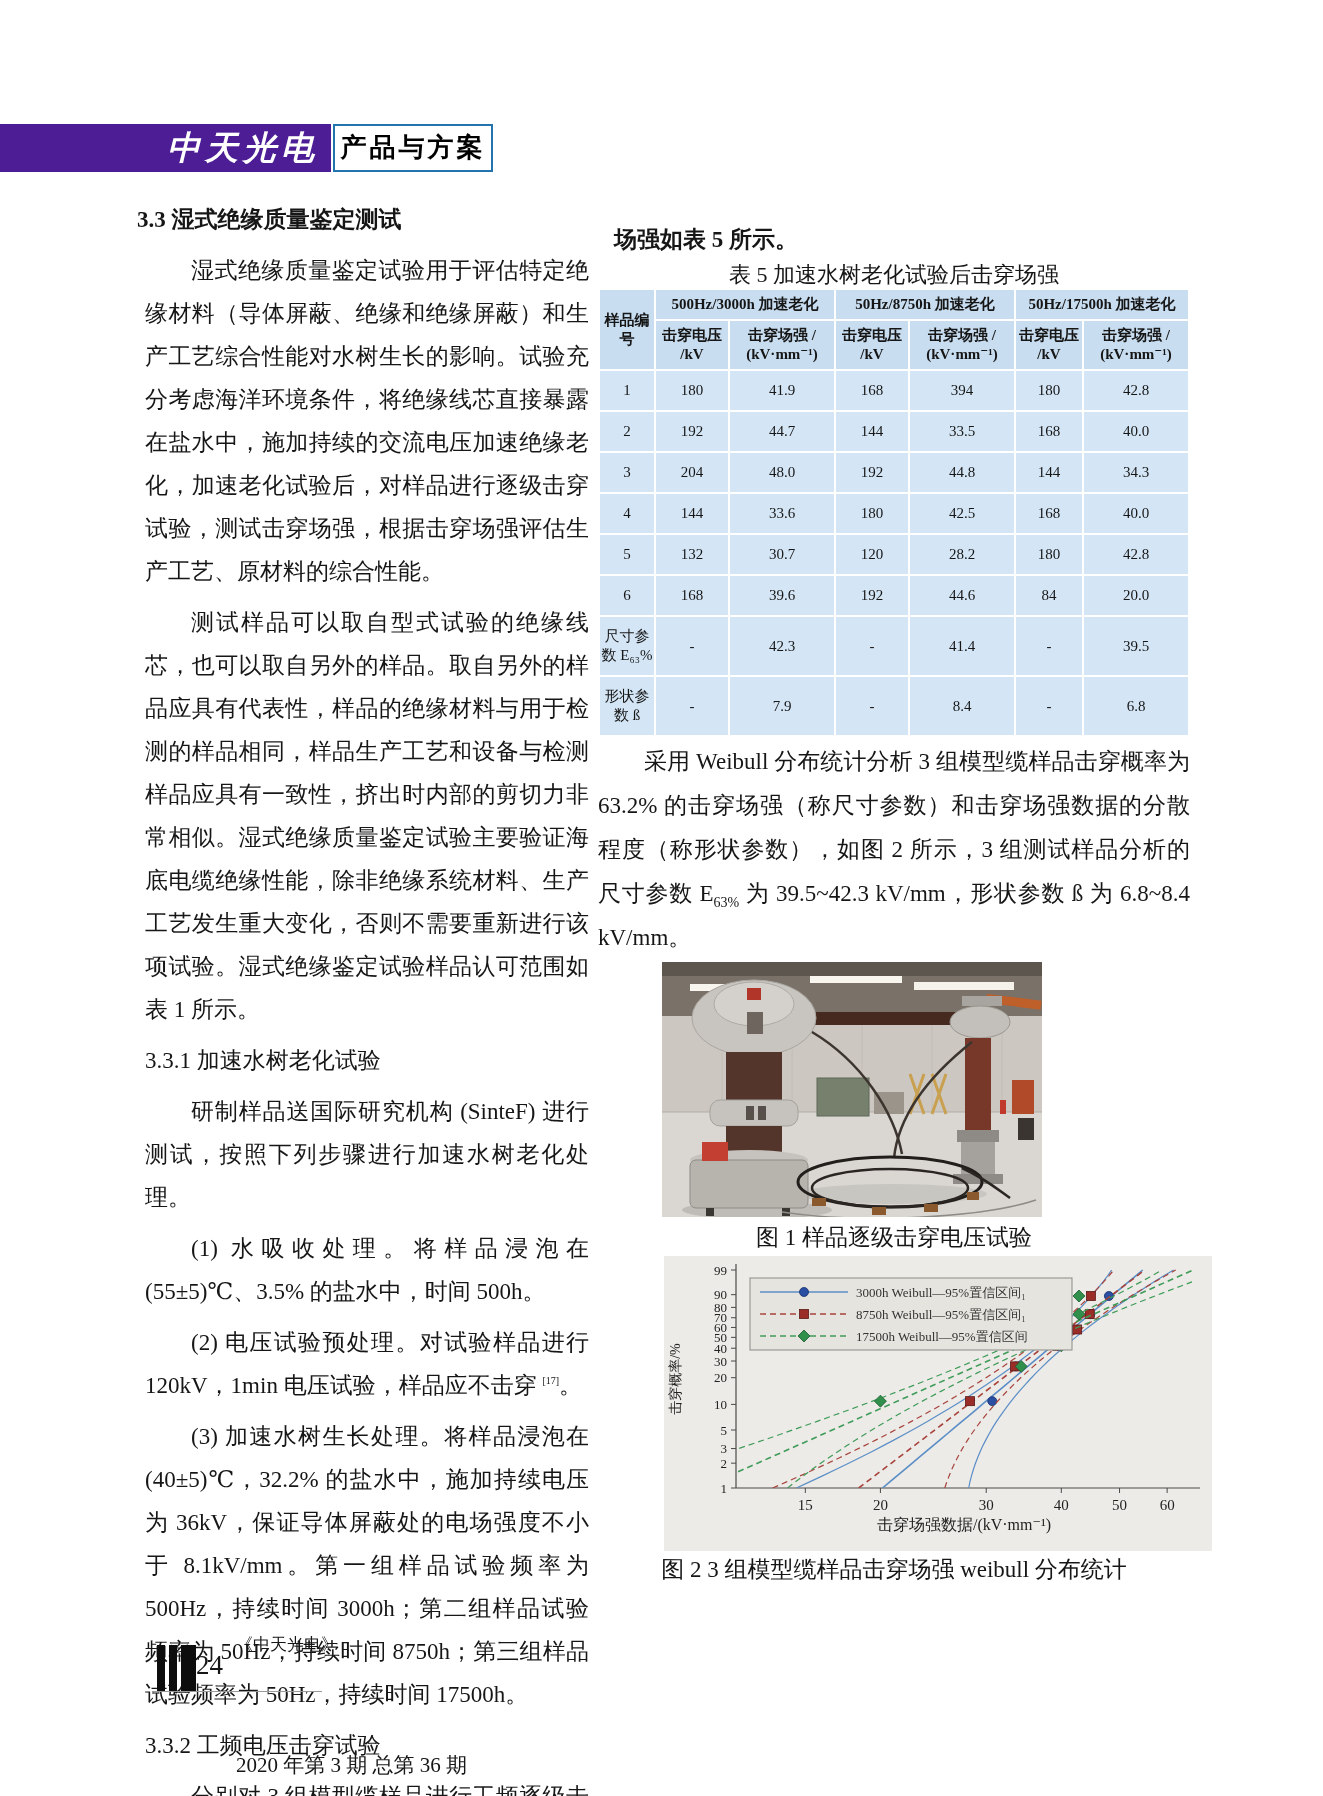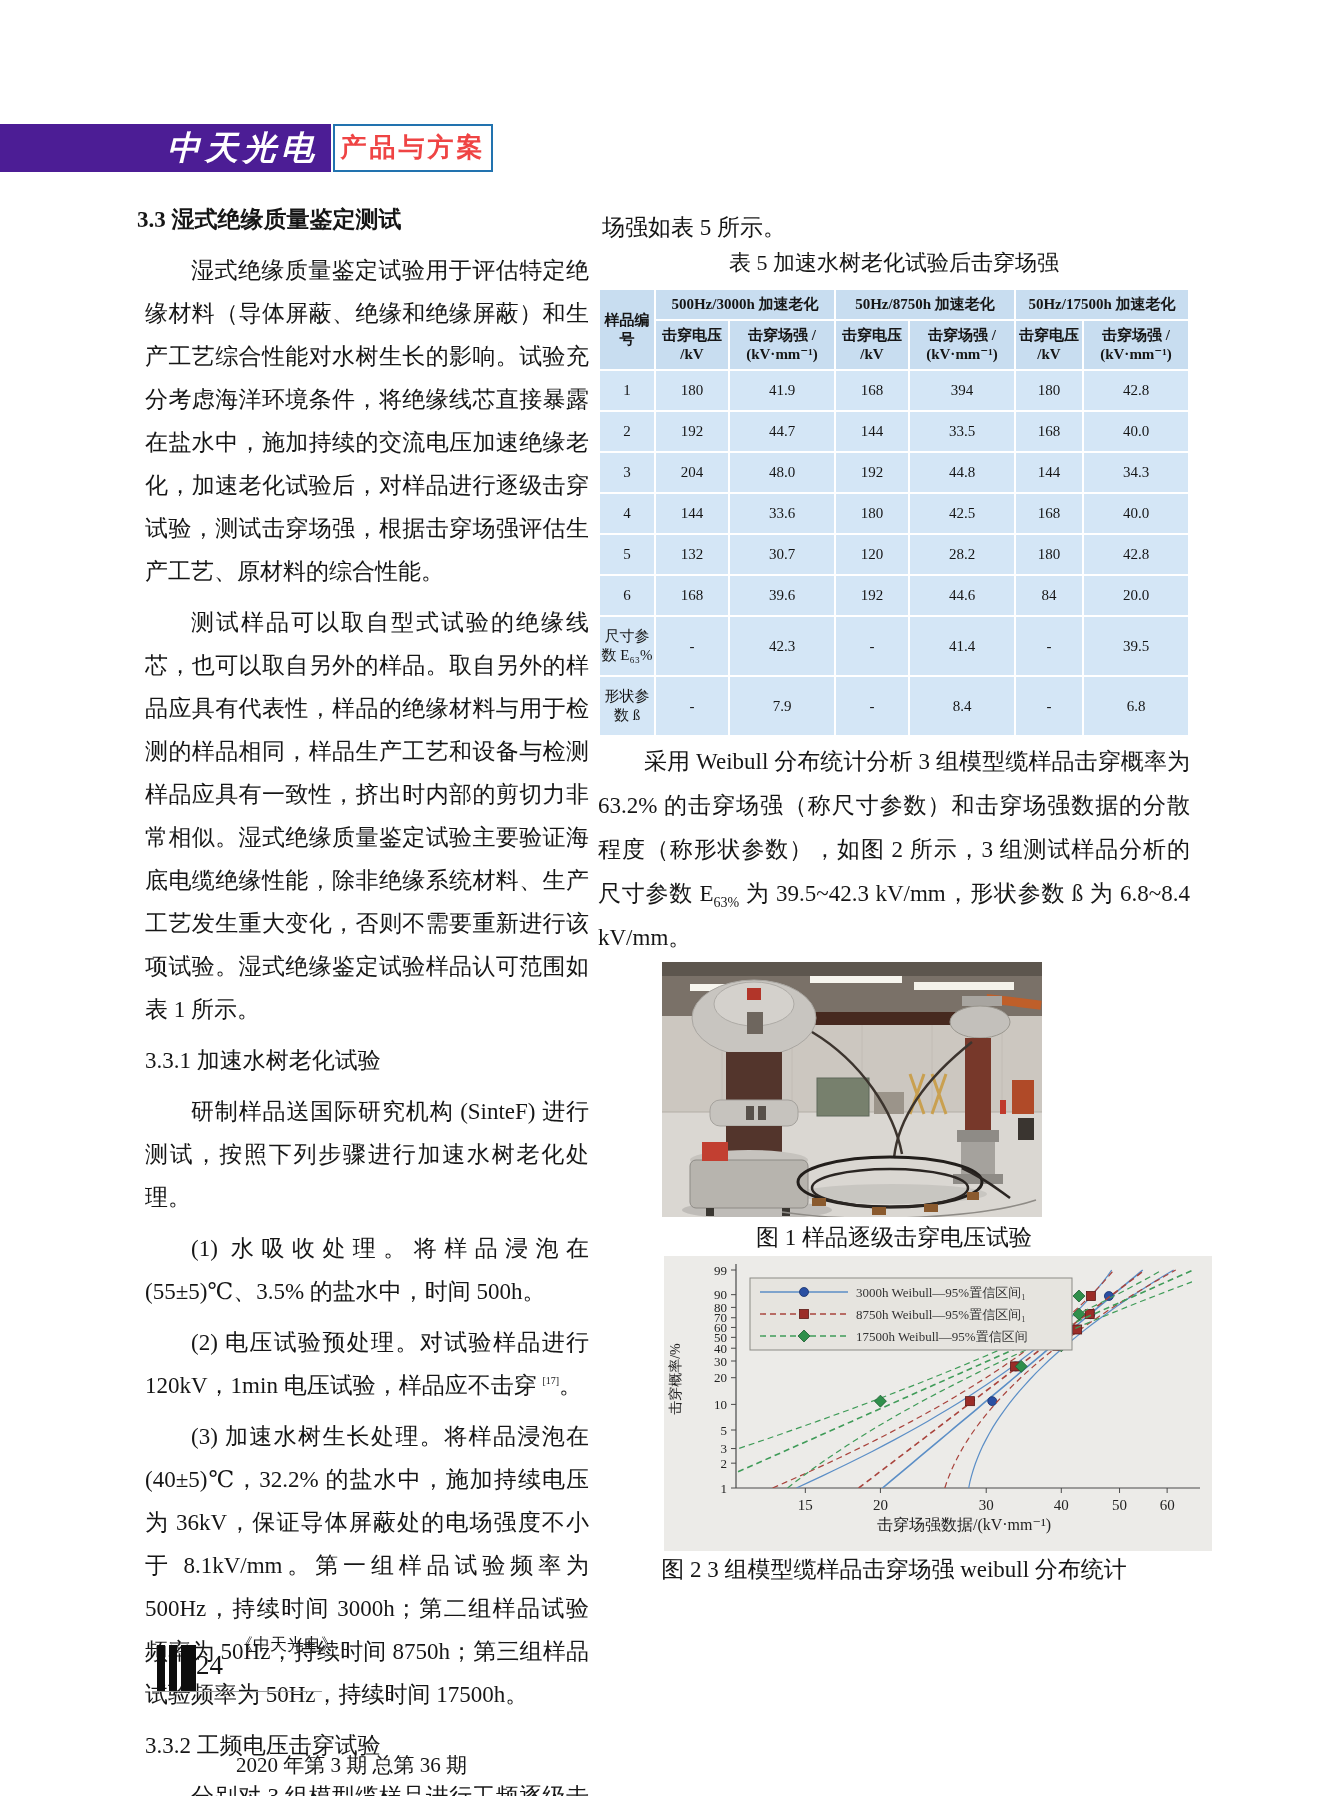--- a/index.html
+++ b/index.html
@@ -4,35 +4,35 @@
 <style>
   html,body{margin:0;padding:0;background:#9a9a9a;}
   .page{position:relative;width:1323px;height:1796px;background:#ffffff;margin:0 auto;
         font-family:"Liberation Serif","DejaVu Serif",serif;color:#161616;overflow:hidden;}
 
   
   .header-bar{position:absolute;left:0;top:124px;width:331px;height:48px;background:#4c1d95;}
   .logo{position:absolute;right:12px;top:3px;font-size:33px;line-height:42px;color:#ffffff;
         font-weight:bold;font-style:italic;letter-spacing:5px;}
   .section-box{position:absolute;left:333px;top:124px;width:156px;height:44px;border:2px solid #2273af;
-        background:#ffffff;color:#ef4444;font-size:26px;font-weight:bold;text-align:center;
+        background:#ffffff;color:#000000;font-size:26px;font-weight:bold;text-align:center;
         line-height:44px;letter-spacing:3px;}
 
   
   .col-left{position:absolute;left:137px;top:198px;width:460px;font-size:23px;line-height:43px;
         text-align:justify;}
   .col-left .h{margin:0;font-size:23px;font-weight:bold;}
   .para{margin:8px;}
   .para.ind{text-indent:2em;}
   sup{font-size:10px;line-height:0;}
   sub{font-size:14px;line-height:0;}
 
   
-  .r-line{position:absolute;left:598px;top:202px;width:592px;font-size:23px;line-height:43px;margin:4px;}
-  .tbl-title{position:absolute;left:598px;top:248px;width:592px;text-align:center;font-size:22px;}
+  .r-line{position:absolute;left:598px;top:202px;width:592px;font-size:23px;line-height:43px;margin:16px;font-weight:bold;}
+  .tbl-title{position:absolute;left:598px;top:260px;width:592px;text-align:center;font-size:22px;}
   table.t5{position:absolute;left:598px;top:288px;width:592px;border-collapse:separate;
         border-spacing:2px;font-size:15px;table-layout:fixed;}
   .t5 th,.t5 td{text-align:center;vertical-align:middle;word-break:break-word;}
   .t5 thead th{background:#c8ddf0;font-weight:bold;padding:5px 1px;line-height:19px;}
   .t5 tbody td{background:#d4e6f6;font-weight:normal;padding:10px 1px;line-height:19px;}
   .weibull-para{position:absolute;left:598px;top:740px;width:592px;font-size:23px;line-height:44px;
         text-align:justify;}
   .weibull-para .para{margin:0;}
   .photo{position:absolute;left:662px;top:962px;}
   .cap{position:absolute;left:598px;width:592px;text-align:center;font-size:23px;}

